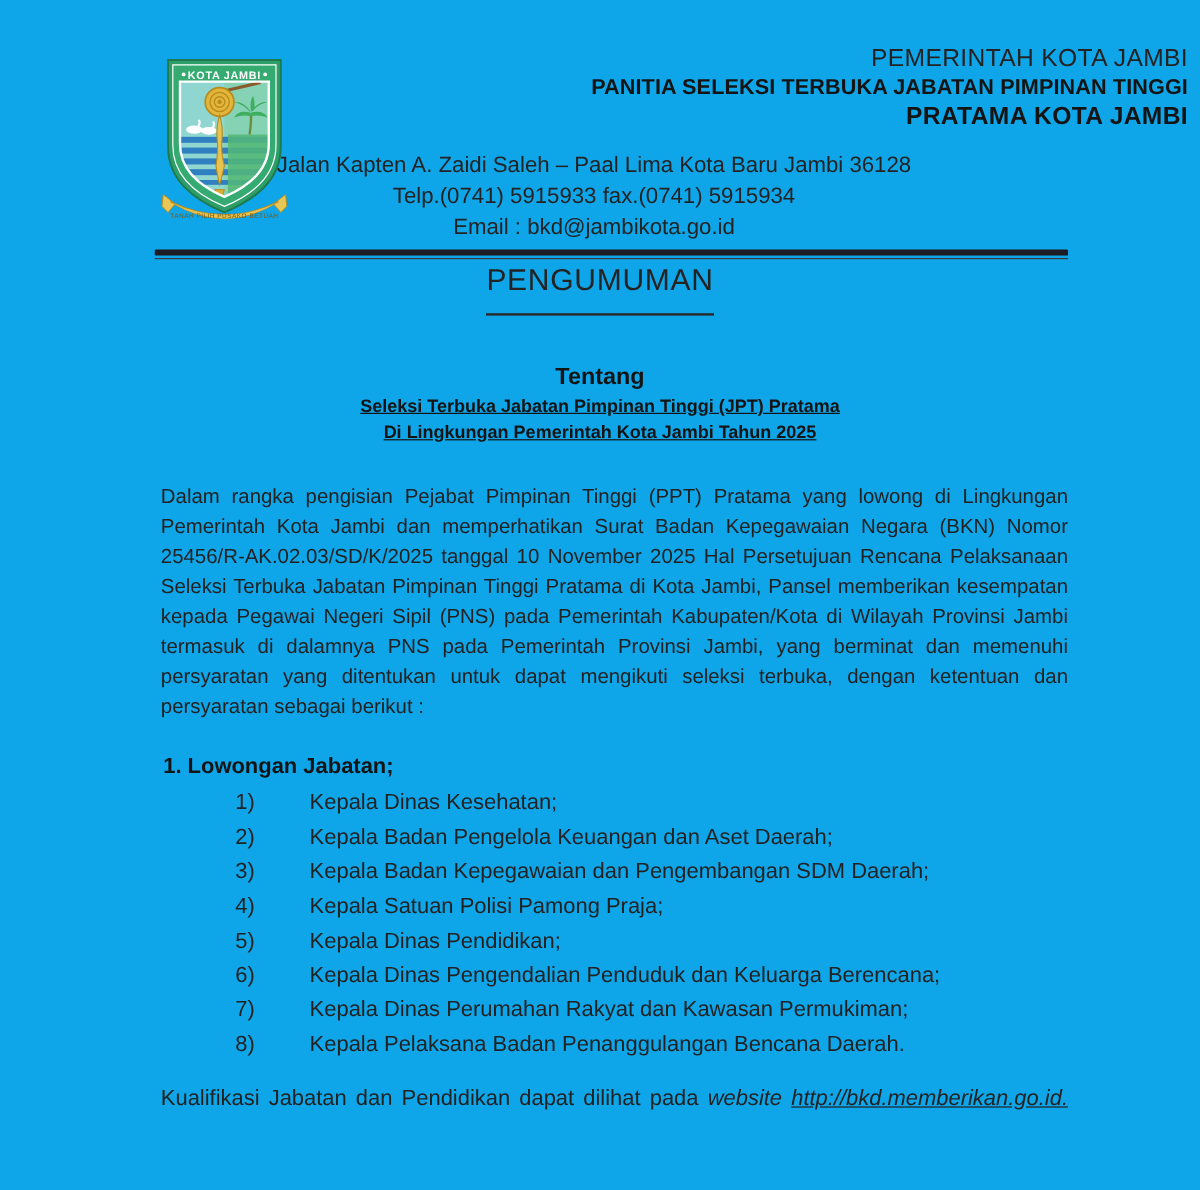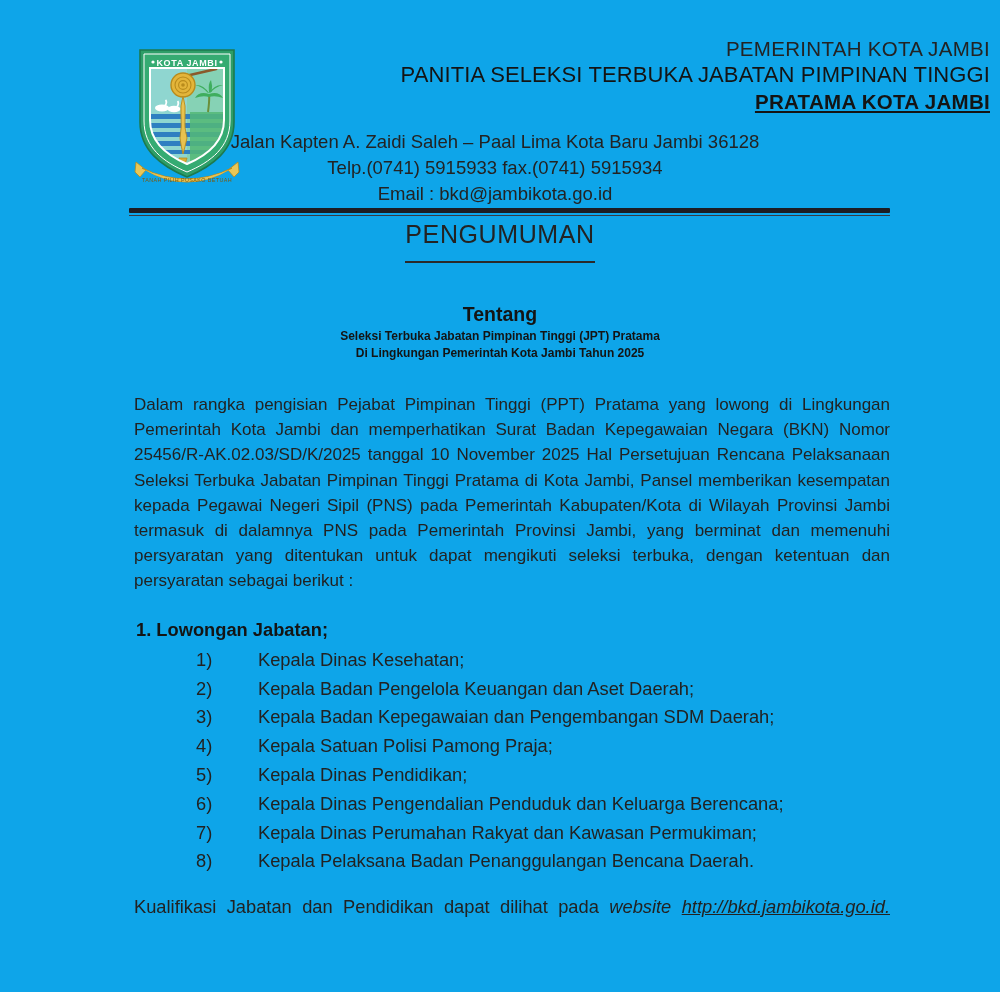--- a/index.html
+++ b/index.html
@@ -47,34 +47,33 @@
   }
 
   .gov-line {
     font-size: 20.5px;
     letter-spacing: 0.3px;
     color: #232323;
     line-height: 1.24;
     white-space: nowrap;
   }
   .pansel-line {
-    font-size: 22px;
-    font-weight: normal;
+    font-size: 18px;
+    font-weight: bold;
     letter-spacing: 0.1px;
     color: #141414;
     line-height: 1.26;
     white-space: nowrap;
   }
   .pansel-line2 {
     font-size: 20.5px;
     font-weight: bold;
     letter-spacing: 0.3px;
     color: #141414;
     line-height: 1.26;
-    text-decoration: underline;
   }
 
   .addr-block {
     text-align: center;
     padding-right: 10px;
     margin-top: 14px;
   }
   .addr-line {
     font-size: 18.5px;
     color: #232323;
@@ -126,24 +125,25 @@
     margin-top: 38px;
     text-align: center;
   }
   .tentang {
     font-size: 19.5px;
     font-weight: bold;
     color: #141414;
     line-height: 1.4;
   }
   .subject-line {
-    font-size: 12px;
+    font-size: 15px;
     font-weight: bold;
     color: #141414;
     line-height: 1.42;
+    text-decoration: underline;
   }
 
   
   .body-area {
     margin-top: 30px;
     padding-left: 134px;
     padding-right: 110px;
   }
 
   .para {
@@ -351,17 +351,17 @@
         <span class="job-text">Kepala Dinas Perumahan Rakyat dan Kawasan Permukiman;</span>
       </div>
       <div class="job-item">
         <span class="job-num">8)</span>
         <span class="job-text">Kepala Pelaksana Badan Penanggulangan Bencana Daerah.</span>
       </div>
     </div>
 
     <div class="closing-para">
       <span class="forcejust">Kualifikasi Jabatan dan Pendidikan dapat dilihat pada </span><span class="ital">website</span>
-      <a class="url-link" href="#">http://bkd.jambikota.go.id.</a>
+      <a class="url-link" href="#">http://bkd.memberikan.go.id.</a>
     </div>
 
   </div>
 </div>
 
 </body></html>

